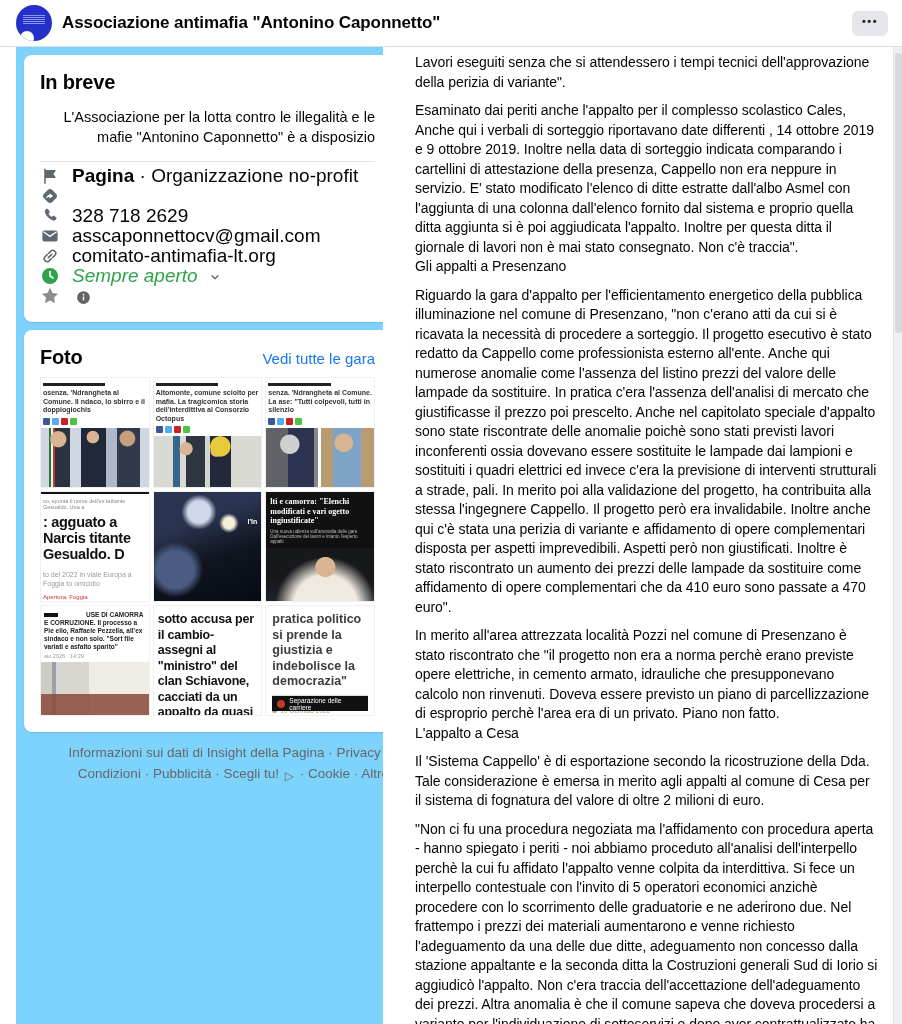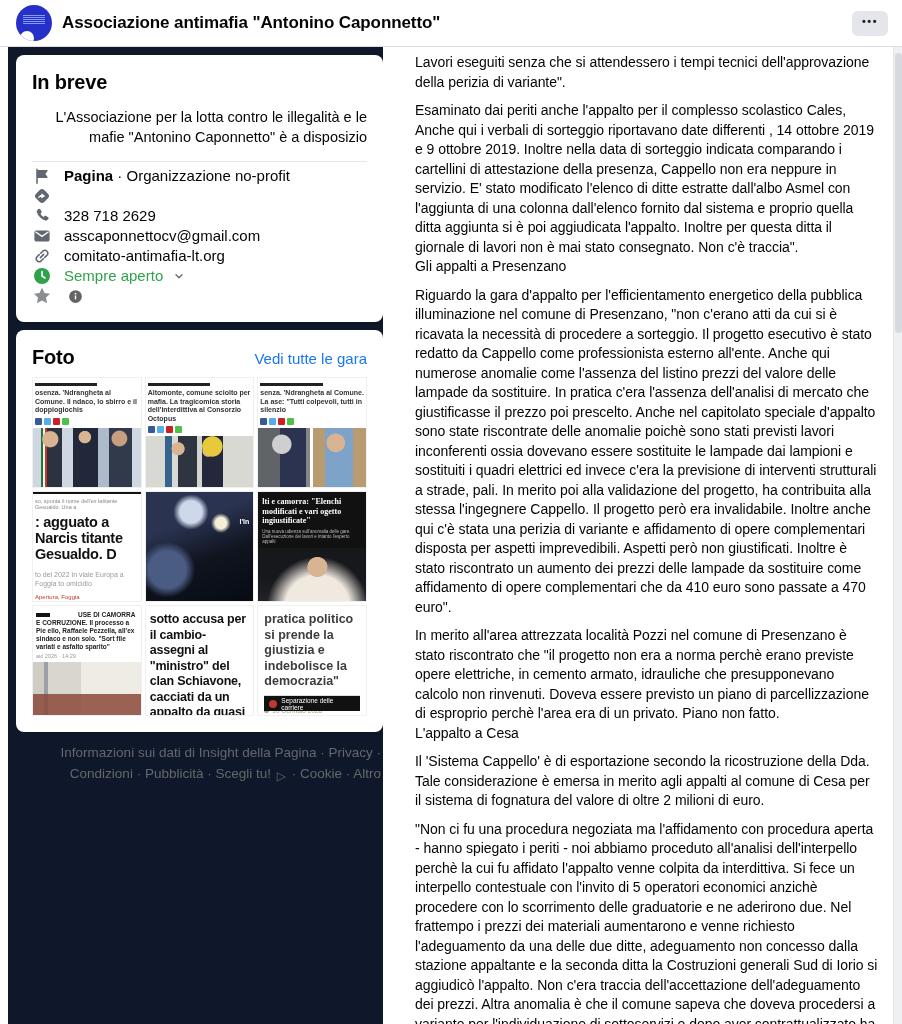--- a/index.html
+++ b/index.html
@@ -13,34 +13,34 @@
   .avatar { width:36px; height:36px; border-radius:50%; background:#2430c8; position:relative; overflow:hidden; flex:0 0 auto; }
   .avatar::before { content:""; position:absolute; left:7px; top:9px; width:22px; height:10px;
     background:repeating-linear-gradient(#2430c8 0 1px, #9fb4ff 1px 2px); opacity:.8; }
   .avatar::after { content:""; position:absolute; left:4px; bottom:-4px; width:14px; height:14px; border-radius:50%; background:#fff; }
   .header-title { font-size:17px; font-weight:700; margin-left:10px; letter-spacing:-.1px; }
   .more-btn { margin-left:auto; width:36px; height:25px; background:#e4e6eb; border-radius:6px; border:none;
     display:flex; align-items:center; justify-content:center; cursor:pointer; }
   .more-btn span { font-size:11px; letter-spacing:1.5px; color:#1c1e21; font-weight:700; line-height:0; margin-top:-4px; }
 
   
-  .left-col { position:absolute; top:47px; left:8px; width:383px; height:977px; background:#0f172a; padding:8px; overflow:hidden; }
+  .left-col { position:absolute; top:47px; left:16px; width:383px; height:977px; background:#7dd3fc; padding:8px; overflow:hidden; }
   .right-col { position:absolute; top:47px; left:383px; width:510px; height:977px; background:#fff; padding:6px 15px 0 32px; overflow:hidden; }
   .scrollbar { position:absolute; top:47px; right:0; width:9px; height:977px; background:#eef0f1; border-left:1px solid #e2e4e6; }
   .scroll-thumb { position:absolute; top:6px; left:1px; width:7px; height:280px; border-radius:4px; background:#d6d9dd; }
 
   
   .card { background:#fff; border-radius:8px; box-shadow:0 1px 2px rgba(0,0,0,.12); padding:16px; margin-bottom:8px; }
   .card-title { font-size:20px; font-weight:700; letter-spacing:-.2px; }
   .intro-desc { margin-top:13px; font-size:14.5px; line-height:20px; text-align:right; color:#050505; }
   .divider { height:1px; background:#e4e6eb; margin:14px 0 4px; }
 
-  .info-row { display:flex; align-items:flex-start; font-size:15px; line-height:20px; }
+  .info-row { display:flex; align-items:flex-start; font-size:19px; line-height:20px; }
   .info-row .ic { width:20px; height:20px; flex:0 0 auto; margin-right:12px; margin-top:0; }
-  .green { color:#31a24c; }
+  .green { color:#31a24c;font-style:italic; }
   .chev { margin-left:6px; vertical-align:-1px; }
   .info-inline { display:inline; }
   .info-badge { display:inline-block; vertical-align:-3px; margin-left:4px; }
 
   
   .photos-head { display:flex; align-items:baseline; justify-content:space-between; margin-bottom:8px;gap:42px; }
   .see-all { color:#1877f2; font-size:15px; text-decoration:none; cursor:pointer; }
   .grid { display:grid; grid-template-columns:repeat(3, 1fr); gap:3px; }
   .tile { height:111px; background:#fff; overflow:hidden; position:relative; cursor:pointer; border:1px solid #f0f0f0; }
   .t-head { font-size:7px; line-height:8.5px; font-weight:700; color:#333; padding:5px 2px 2px 2px; }

